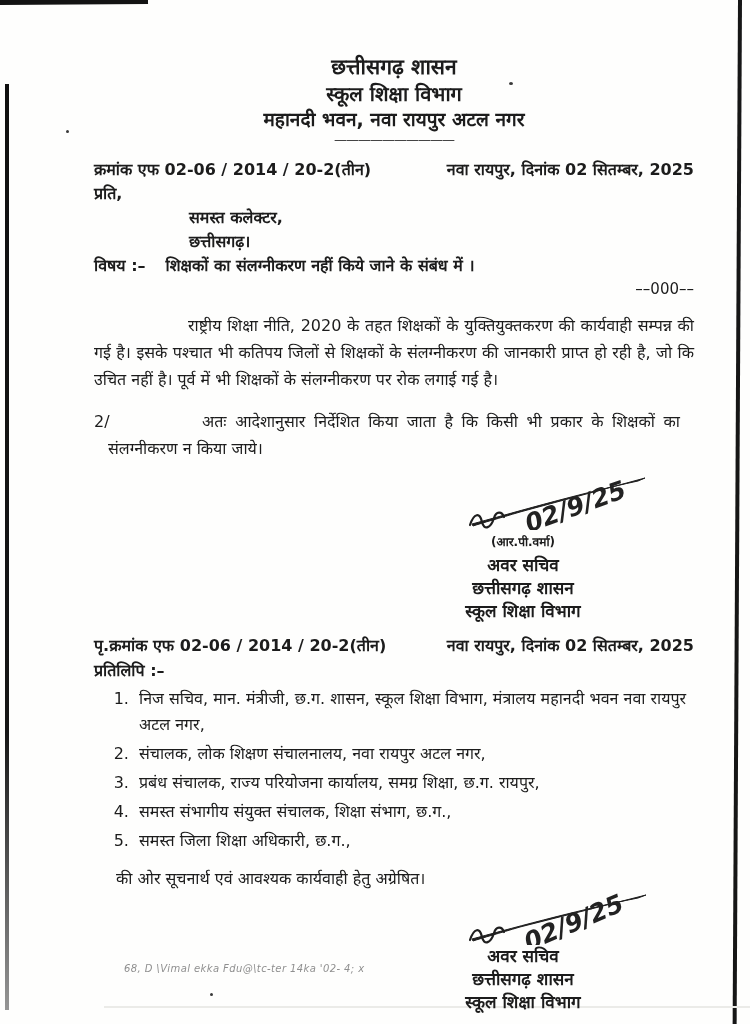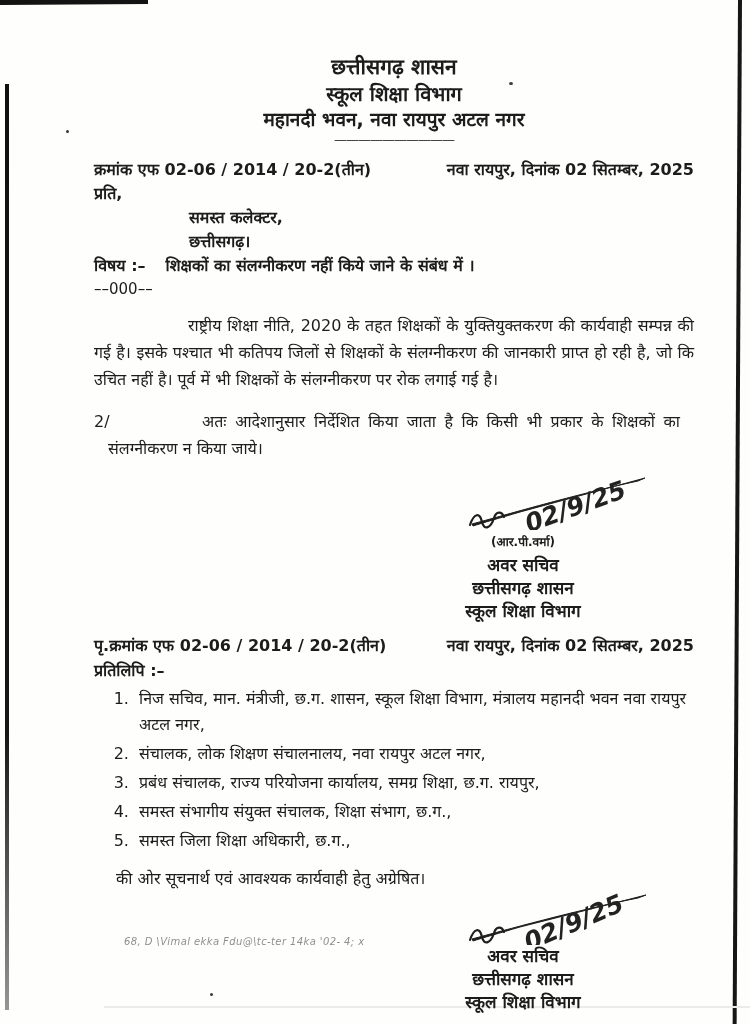--- a/index.html
+++ b/index.html
@@ -18,41 +18,41 @@
   .lh4{font-size:19px;line-height:25px}
   .divider{font-size:13px;line-height:14px;letter-spacing:-1px;color:#2a2a2a;font-weight:400;margin-top:1px}
 
   
   .ref-row{display:flex;justify-content:space-between;font-size:16px;font-weight:600;margin-top:12px;line-height:22px}
   .salutation{font-size:16px;font-weight:600;line-height:24px;margin-top:1px}
   .addressee{margin-left:95px;font-size:16px;font-weight:600;line-height:24px}
 
   
   .subject-row{display:flex;gap:20px;margin-top:0;font-size:16px;font-weight:600;line-height:23px}
-  .separator{text-align:left;font-size:15px;line-height:20px;margin-top:2px}
+  .separator{text-align:right;font-size:15px;line-height:20px;margin-top:2px}
 
   
   .para1{margin:13px 0 0;font-size:16px;line-height:27px;text-align:justify;text-indent:94px}
   .para2-wrap{position:relative;margin-top:15px}
   .para2-num{position:absolute;left:0;top:0;font-size:16px;line-height:27px}
   .para2{margin:14px;font-size:16px;line-height:27px;text-align:justify;text-indent:94px}
 
   
   .sig-block{width:230px;margin:2px 56px 0 auto;text-align:center;font-size:17px;font-weight:600;line-height:23px}
   .sig-block svg{display:block;margin:0 -24px 0 auto}
   .sig-name{font-size:12px;line-height:24px}
 
   
   .copy-label{font-size:16px;font-weight:600;margin-top:2px;line-height:24px}
   ol.copy-list{margin:3px 0 0;padding-left:40px;font-size:16px;line-height:26px}
   ol.copy-list li{margin-bottom:3px;padding-left:5px}
   .closing{margin:13px 0 0 22px;font-size:16px;line-height:24px}
 
   
-  .footer-note{position:absolute;left:124px;top:936px;font-size:10px;font-style:italic;
+  .footer-note{position:absolute;left:124px;top:963px;font-size:10px;font-style:italic;
     color:#8f8f8f;letter-spacing:.4px;white-space:nowrap}
 
   
   .edge-top{position:absolute;left:0;top:0;width:148px;height:5px;background:#131313;transform:rotate(-.4deg);transform-origin:left top}
   .edge-left{position:absolute;left:5px;top:84px;width:4px;height:926px;
     background:linear-gradient(#101010 0%,#161616 70%,rgba(22,22,22,.45)100%)}
   .edge-right{position:absolute;left:738px;top:0;width:4px;height:1024px;background:#161616;transform:rotate(.3deg);transform-origin:top center}
   .edge-bottom{position:absolute;left:104px;top:1006px;width:646px;height:2px;background:#ebebe8}
   .speck{position:absolute;background:#3a3a3a;border-radius:50%}
   .speck.s1{left:509px;top:82px;width:4px;height:3px}

